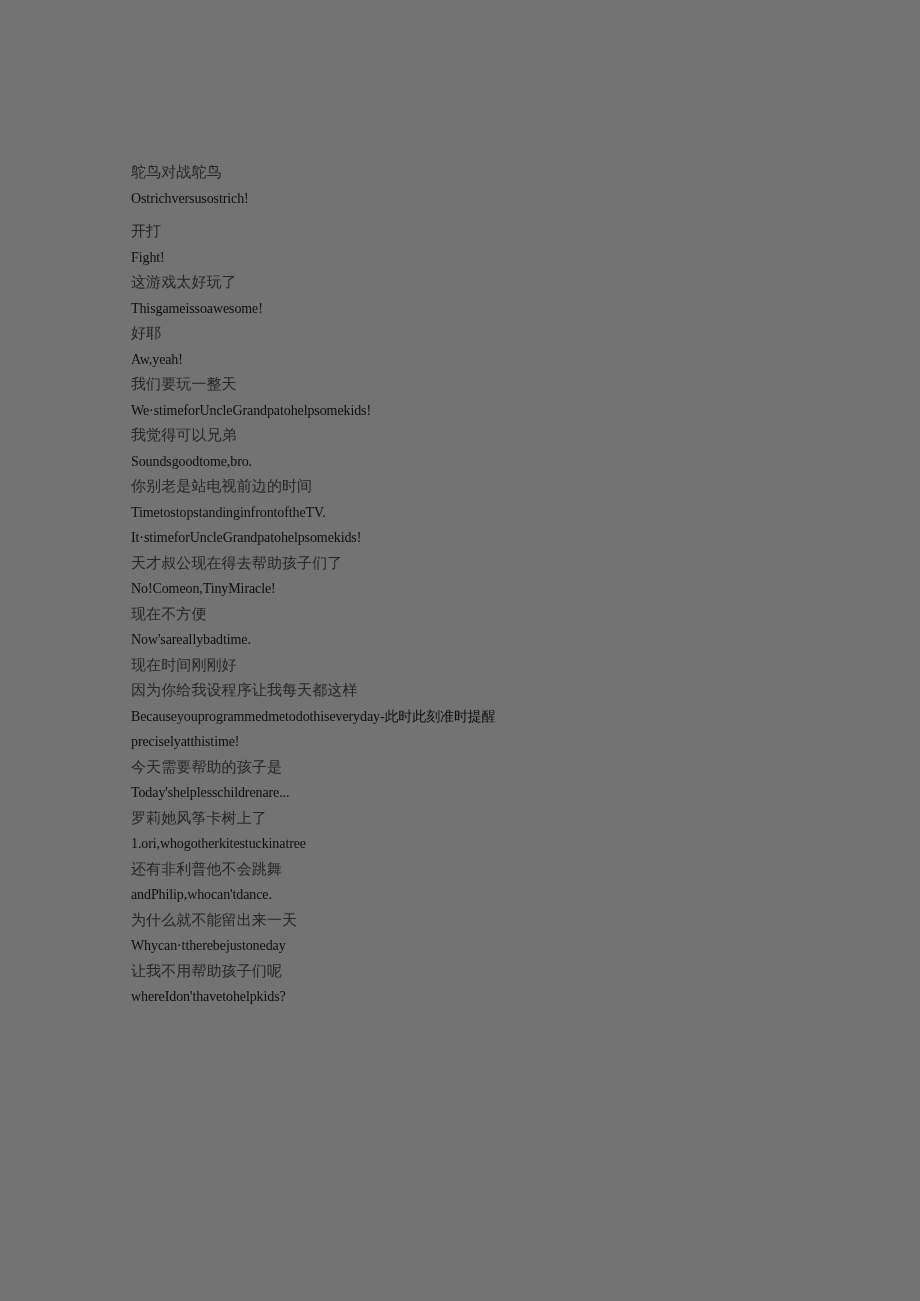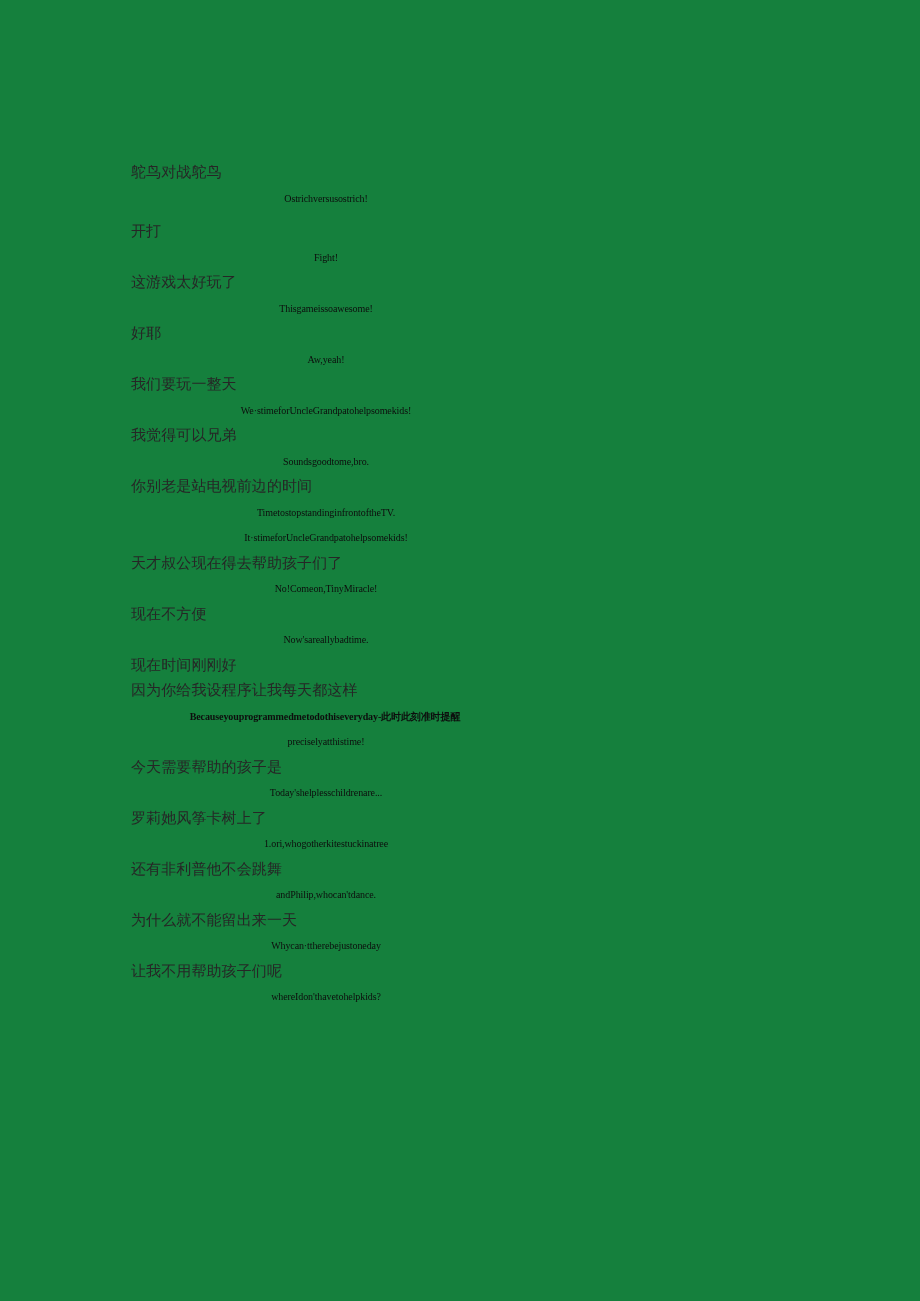--- a/index.html
+++ b/index.html
@@ -17,21 +17,21 @@
     color: #1a1a1a;
     -webkit-font-smoothing: antialiased;
   }
 
   #page {
     position: absolute;
     left: 0;
     top: 0;
     width: 920px;
     height: 1301px;
-    background: #15803d;
+    background: #737373;
   }
 
   #transcript {
     position: absolute;
     left: 131px;
     top: 160px;
     width: 390px;
   }
 
   .pair {
@@ -55,29 +55,27 @@
   }
 
   .line.zh {
     color: #262626;
     font-size: 15px;
     letter-spacing: 0.1px;
   }
 
   .line.en {
     color: #0d0d0d;
-    font-size: 10px;
+    font-size: 14px;
     letter-spacing: -0.1px;
-    text-align: center;
   }
 
   
   .line.wrap {
     width: 388px;
-    font-weight: bold;
   }
 </style>
 </head>
 <body>
 
 <div id="page">
   <div id="transcript">
 
     <div class="pair gap-after">
       <div class="line zh">鸵鸟对战鸵鸟</div>

